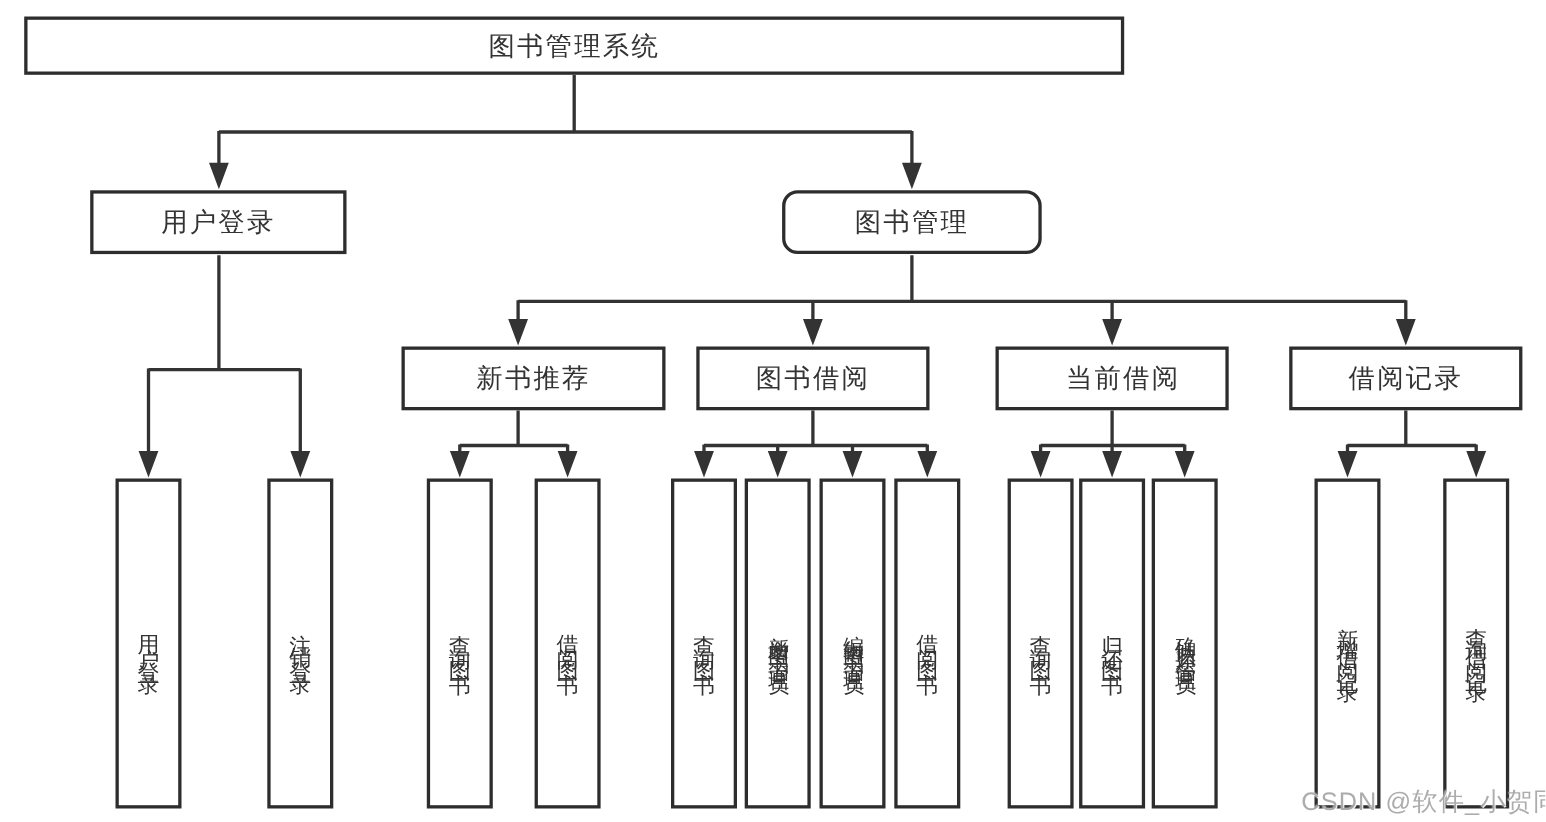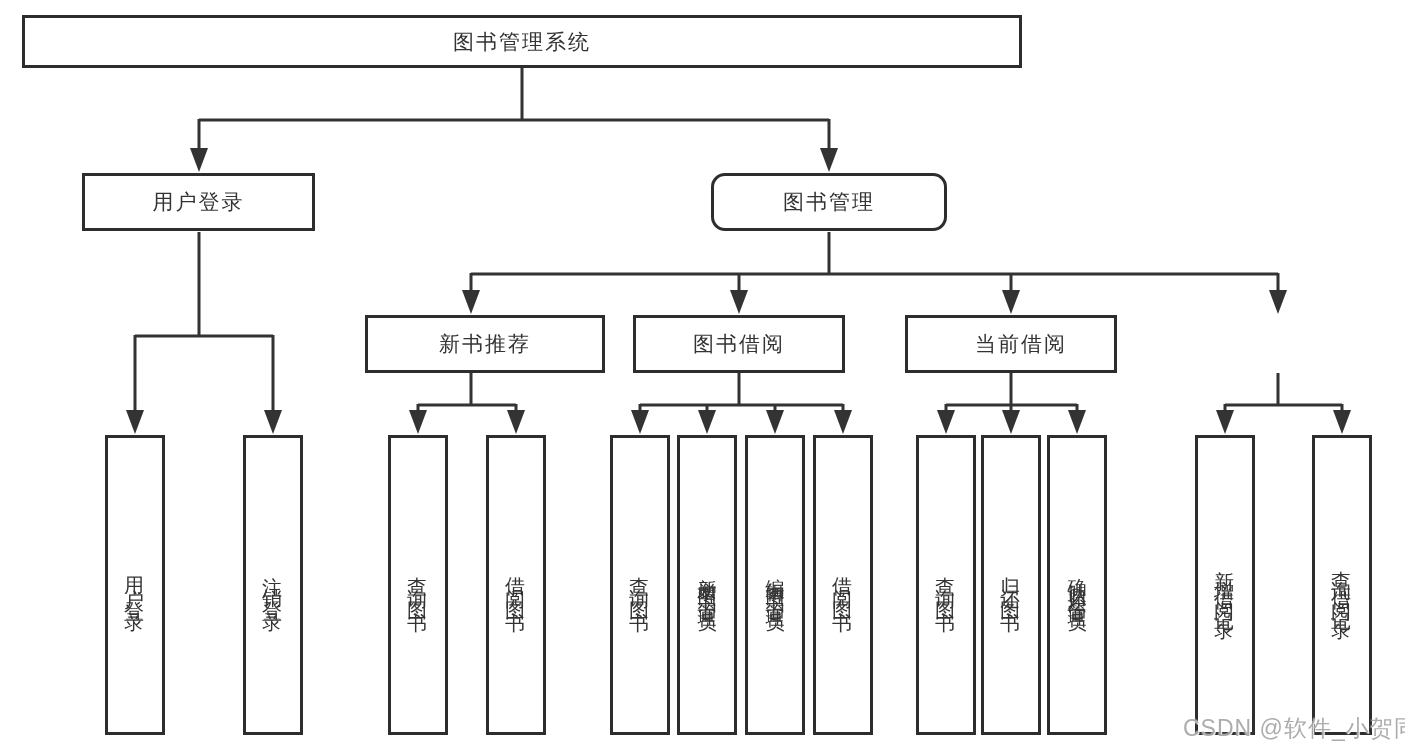--- a/index.html
+++ b/index.html
@@ -23,21 +23,21 @@
     pointer-events: none;
   }
   .box {
     position: absolute;
     box-sizing: border-box;
     background: #ffffff;
     border: 3px solid #2d2d2d;
     display: flex;
     align-items: center;
     justify-content: center;
-    font-size: 21px;
+    font-size: 24px;
     color: #333333;
     letter-spacing: 2px;
     z-index: 2;
     white-space: nowrap;
   }
   .hbox {
     height: 58px;
   }
   .vbox {
     width: 60px;
@@ -93,20 +93,21 @@
   </svg>
 
   <div class="box hbox" style="left:22px; top:15px; width:1000px; height:53px;">图书管理系统</div>
 
   <div class="box hbox" style="left:82px; top:173px; width:233px;">用户登录</div>
   <div class="box hbox" style="left:711px; top:173px; width:236px;border-radius:14px;">图书管理</div>
 
   <div class="box hbox" style="left:365px; top:315px; width:240px;">新书推荐</div>
   <div class="box hbox" style="left:633px; top:315px; width:212px;text-align:right;">图书借阅</div>
   <div class="box hbox" style="left:905px; top:315px; width:212px;padding-left:20px;">当前借阅</div>
+  <div class="box hbox" style="left:1172px; top:315px; width:212px;">借阅记录</div>
 
   <div class="box vbox" style="left:105px;">用户登录</div>
   <div class="box vbox" style="left:243px;">注销登录</div>
 
   <div class="box vbox" style="left:388px;">查询图书</div>
   <div class="box vbox" style="left:486px;">借阅图书</div>
 
   <div class="box vbox" style="left:610px;">查询图书</div>
   <div class="box vbox long" style="left:677px;">新增图书（管理员）</div>
   <div class="box vbox long" style="left:745px;">编辑图书（管理员）</div>

